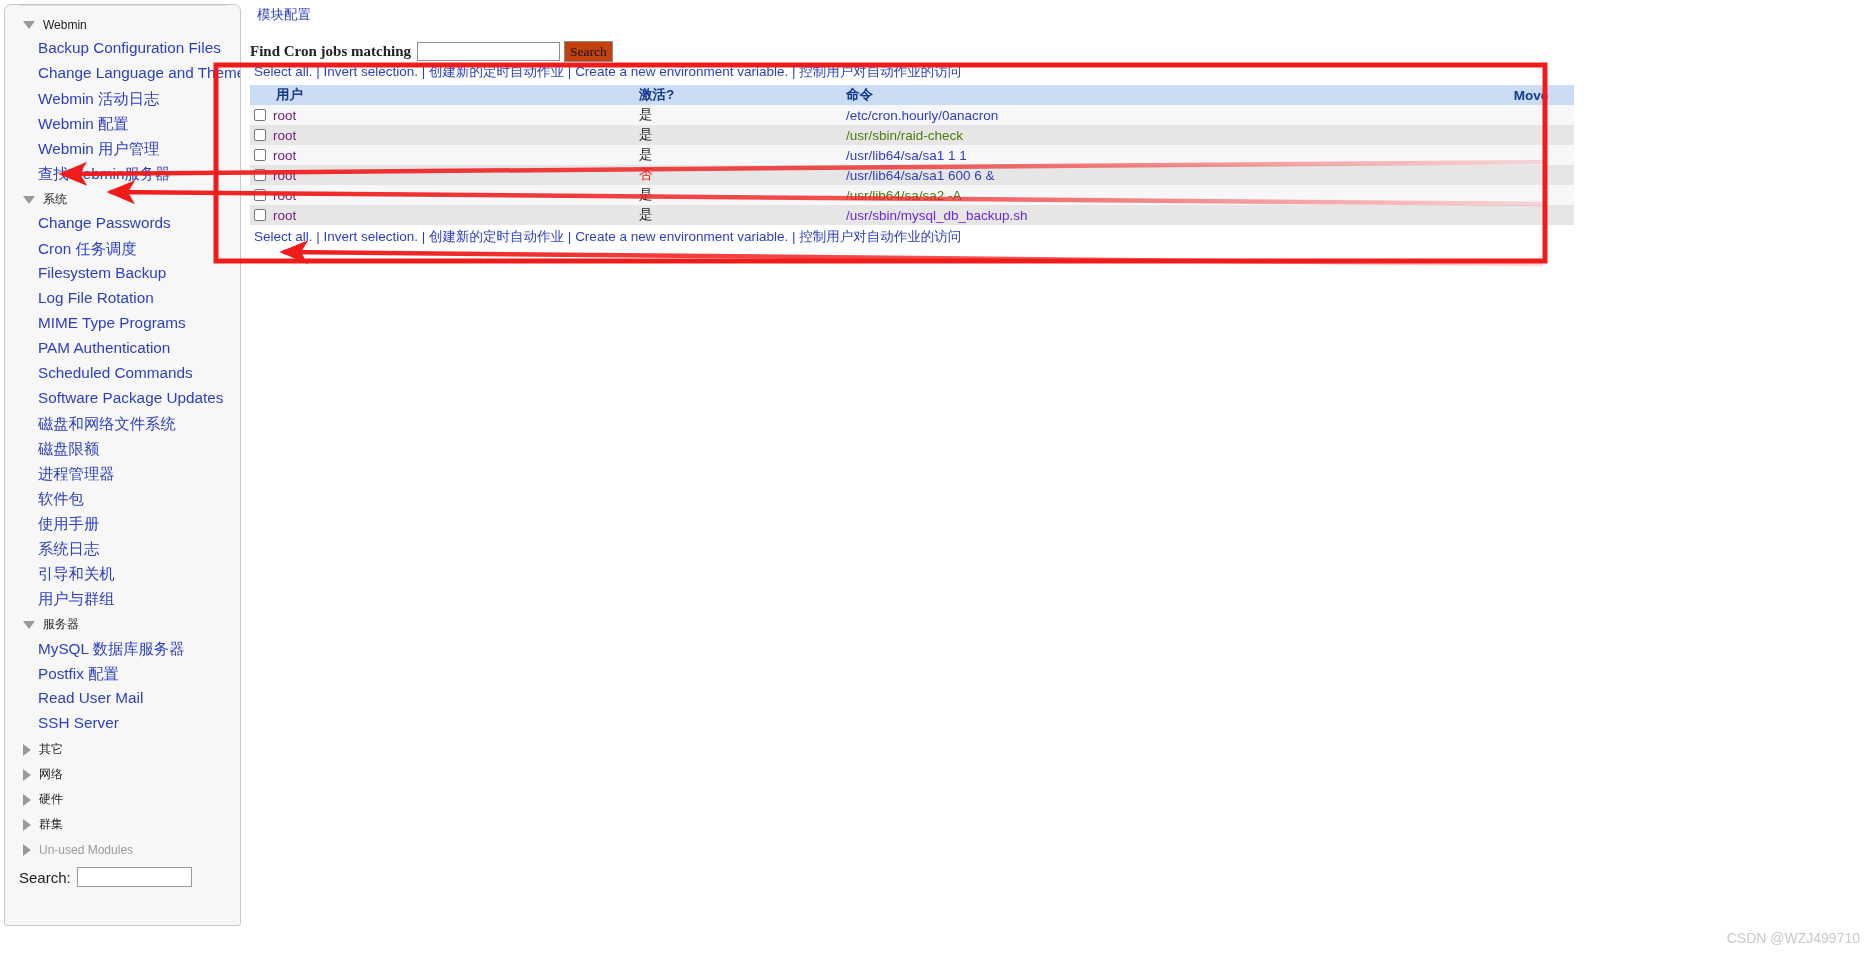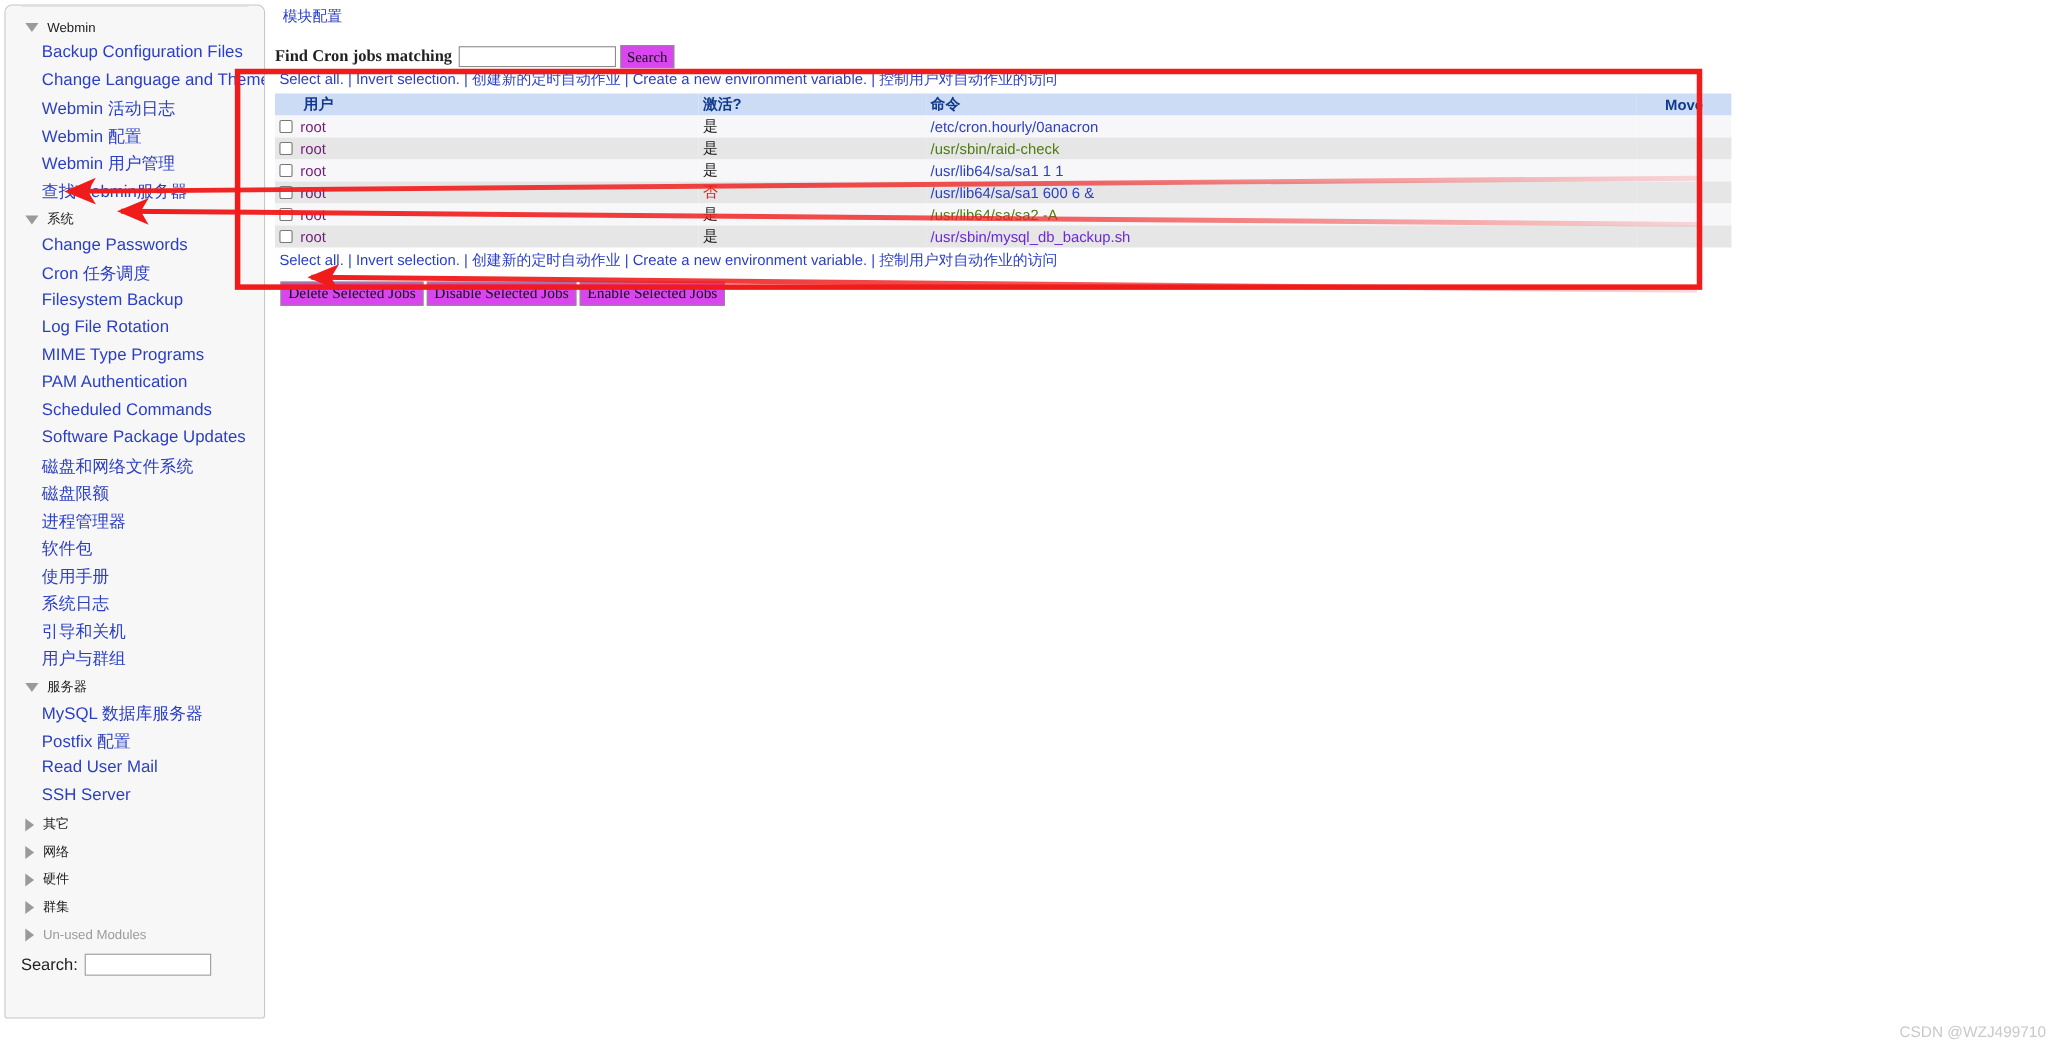--- a/index.html
+++ b/index.html
@@ -98,21 +98,21 @@
     margin-left: 6px;
     width: 143px; height: 19px;
     border: 1px solid #8c8c8c;
     background: #fff;
     font-family: inherit; font-size: 13px; padding: 0 3px;
   }
   .btn {
     font-family: "Liberation Serif", serif;
     font-size: 13.5px;
     color: #111;
-    background: #d946ef;
+    background: #c2410c;
     border: 1px solid #8c8c8c;
     padding: 1px 5px;
     line-height: 15px;
     cursor: pointer;
   }
   .findbar .btn { margin-left: 4px; height: 21px; }
 
   
   #panel {
     position: absolute; left: 0px; top: 62px;
@@ -354,25 +354,20 @@
               </td>
               <td class="col-act"><span class="val-yes">是</span></td>
               <td class="col-cmd"><a href="#" style="color: #6d28d9; text-decoration: none;">/usr/sbin/mysql_db_backup.sh</a></td>
               <td class="col-move"></td>
             </tr>
           </tbody>
       </table>
 
       <div class="linkrow" id="linkrow-bottom" style="margin-top:2px"><a href="#">Select all.</a><span class="sep"> | </span><a href="#">Invert selection.</a><span class="sep"> | </span><a href="#">创建新的定时自动作业</a><span class="sep"> | </span><a href="#">Create a new environment variable.</a><span class="sep"> | </span><a href="#">控制用户对自动作业的访问</a></div>
 
-      <div class="btnrow" id="btnrow">
-          <button class="btn">Delete Selected Jobs</button>
-          <button class="btn">Disable Selected Jobs</button>
-          <button class="btn">Enable Selected Jobs</button>
-        </div>
     </div>
   </div>
 
   <svg id="anno" width="1872" height="958" viewBox="0 0 1872 958">
     <defs>
       <marker id="ah" markerWidth="7" markerHeight="7" refX="5.6" refY="3.1" orient="auto" markerUnits="strokeWidth">
         <path d="M0,0.4 L6.4,3.1 L0,5.8 L1.6,3.1 Z" fill="#f01c1c"></path>
       </marker>
       <linearGradient id="fade1" x1="1" y1="0" x2="0" y2="0">
         <stop offset="0%" stop-color="#f01c1c" stop-opacity="0.15"></stop>

